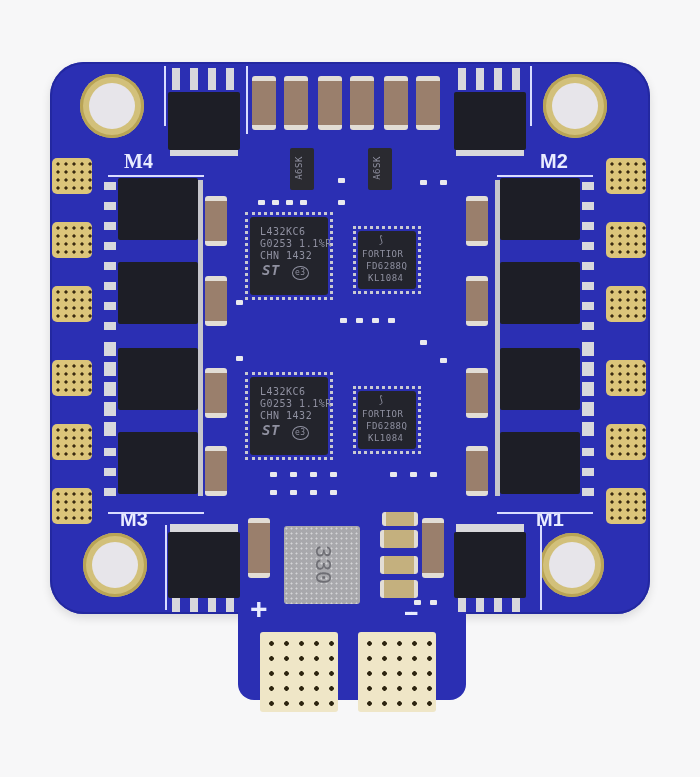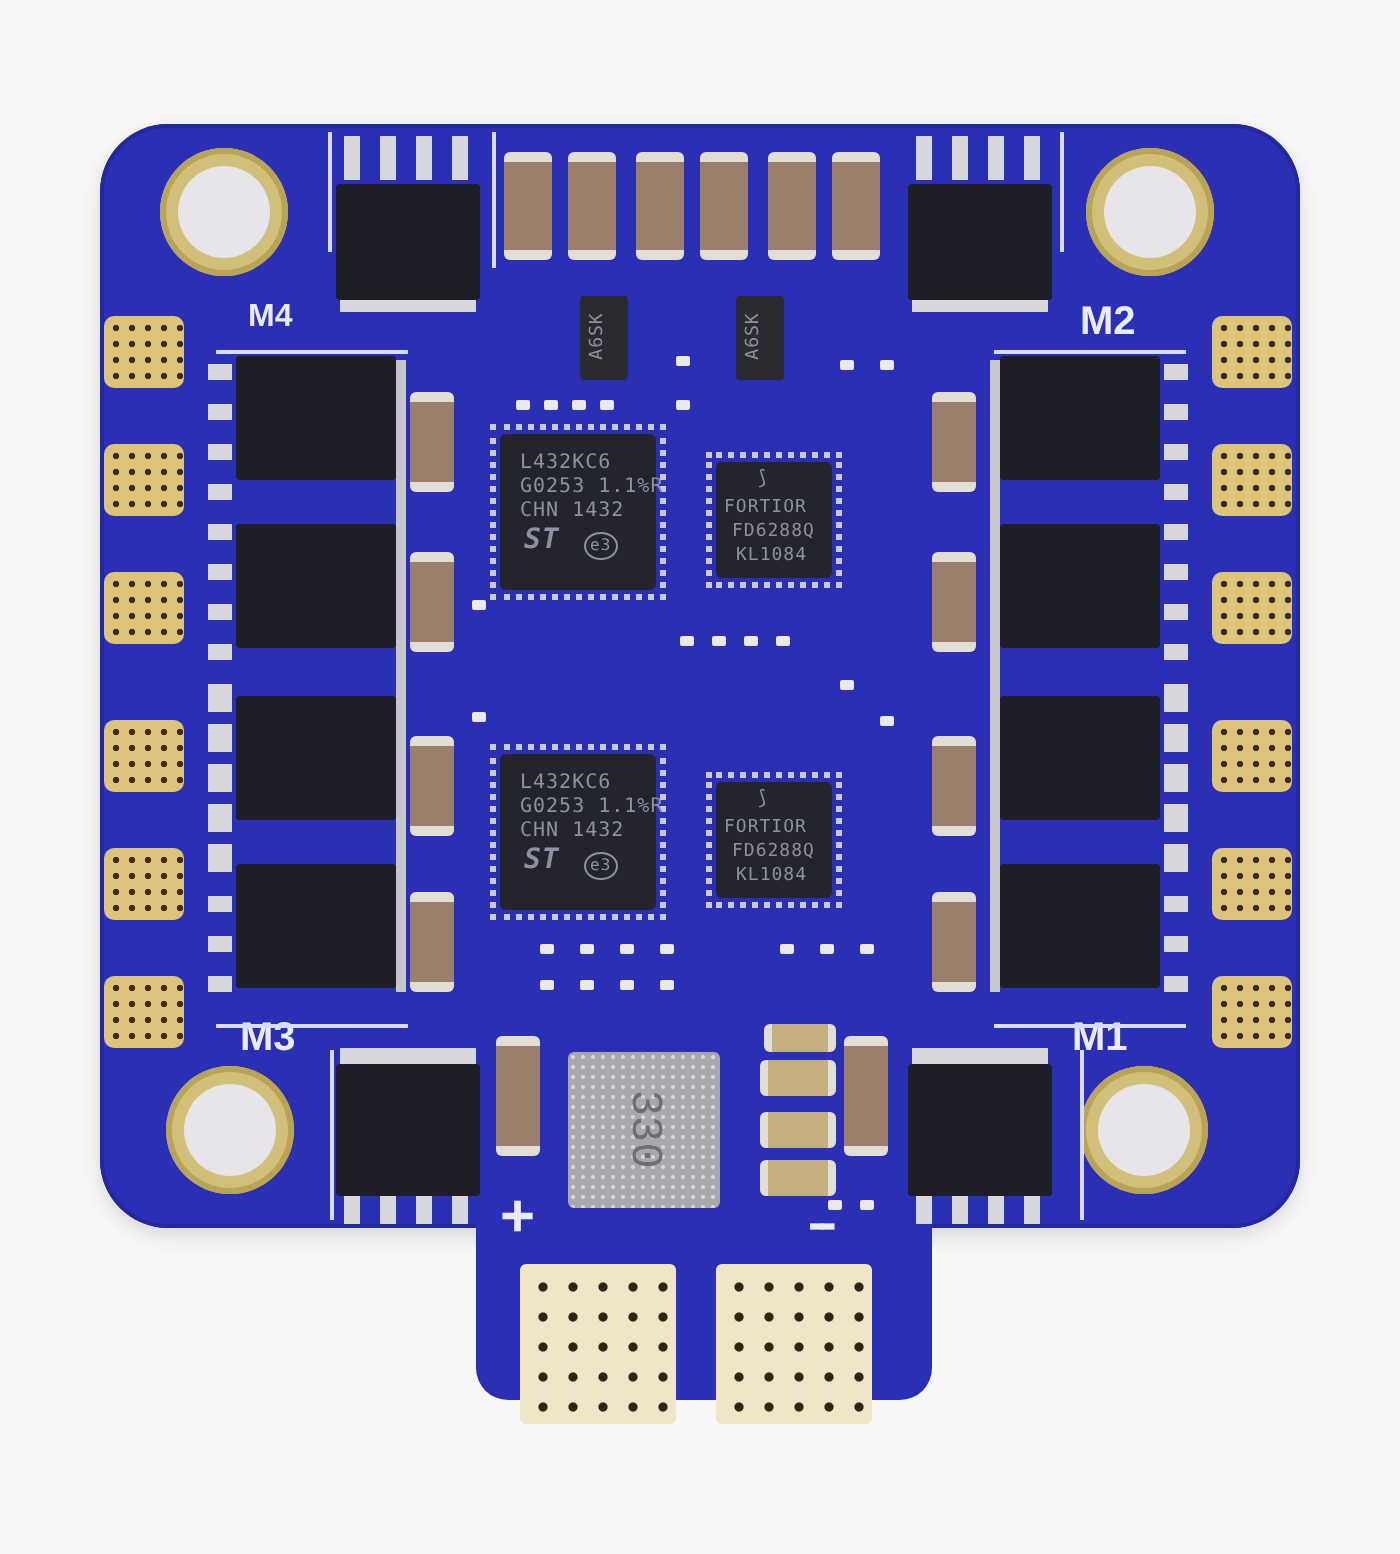--- a/index.html
+++ b/index.html
@@ -48,21 +48,21 @@
 <div class="pad" style="left:52px;top:424px;"></div>
 <div class="pad" style="left:52px;top:488px;"></div>
 
 <div class="pad" style="left:606px;top:158px;"></div>
 <div class="pad" style="left:606px;top:222px;"></div>
 <div class="pad" style="left:606px;top:286px;"></div>
 <div class="pad" style="left:606px;top:360px;"></div>
 <div class="pad" style="left:606px;top:424px;"></div>
 <div class="pad" style="left:606px;top:488px;"></div>
 
-<div class="silk" style="left:124px;top:150px;font-size:16px;">M4</div>
+<div class="silk" style="left:124px;top:150px;font-size:20px;font-family:Liberation Serif, serif;">M4</div>
 <div class="silk" style="left:540px;top:150px;font-size:20px;">M2</div>
 <div class="silk" style="left:120px;top:508px;font-size:20px;">M3</div>
 <div class="silk" style="left:536px;top:508px;font-size:20px;">M1</div>
 <div class="silk" style="left:250px;top:592px;font-size:30px;">+</div>
 <div class="silk" style="left:404px;top:596px;font-size:26px;letter-spacing:-3px;">--</div>
 
 <div class="line" style="left:108px;top:175px;width:96px;height:2px;"></div>
 <div class="line" style="left:497px;top:175px;width:96px;height:2px;"></div>
 <div class="line" style="left:108px;top:512px;width:96px;height:2px;"></div>
 <div class="line" style="left:497px;top:512px;width:96px;height:2px;"></div>

